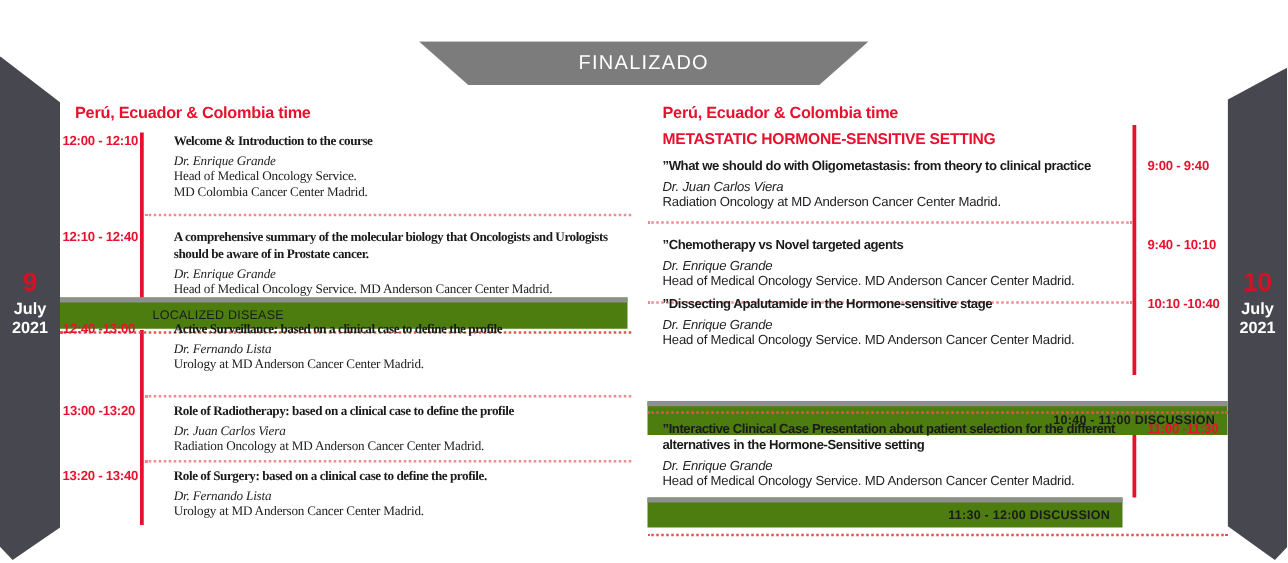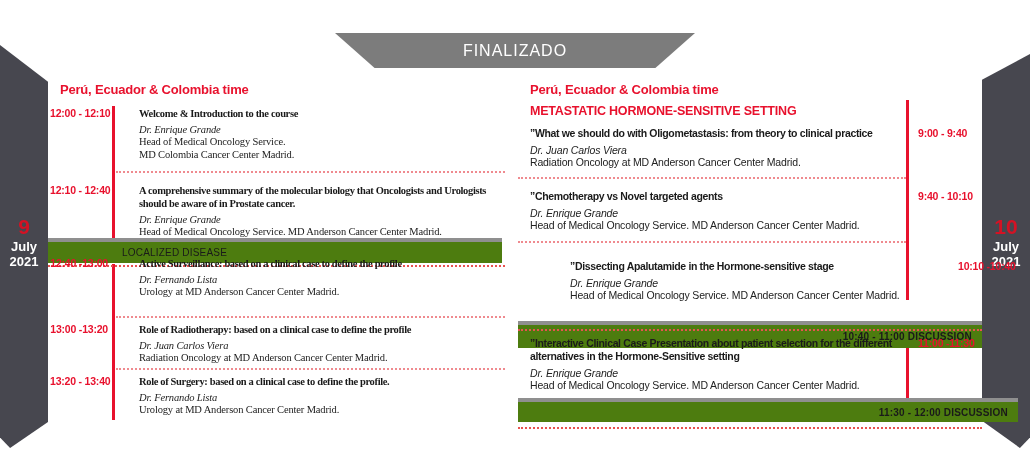--- a/index.html
+++ b/index.html
@@ -153,21 +153,21 @@
   <div class="row rrow" style="top:190px;">
     <div class="content">
       <div class="title oneline">”Chemotherapy vs Novel targeted agents</div>
       <div class="speaker">Dr. Enrique Grande</div>
       <div class="affil">Head of Medical Oncology Service. MD Anderson Cancer Center Madrid.</div>
     </div>
     <div class="time">9:40 - 10:10</div>
   </div>
   <div class="sep" style="left:518px;top:241px;width:388px;"></div>
 
-  <div class="row rrow" style="top:260px;margin-left:40px;">
+  <div class="row rrow" style="top:237px;">
     <div class="content">
       <div class="title oneline">”Dissecting Apalutamide in the Hormone-sensitive stage</div>
       <div class="speaker">Dr. Enrique Grande</div>
       <div class="affil">Head of Medical Oncology Service. MD Anderson Cancer Center Madrid.</div>
     </div>
     <div class="time">10:10 -10:40</div>
   </div>
 
   <div class="band r" style="left:518px;top:300px;width:464px;height:27px;margin-top:21px;">
     <span class="band-label">10:40 - 11:00  DISCUSSION</span>
@@ -176,18 +176,18 @@
 
   <div class="row rrow" style="top:337px;">
     <div class="content">
       <div class="title">”Interactive Clinical Case Presentation about patient selection for the different alternatives in the Hormone-Sensitive setting</div>
       <div class="speaker">Dr. Enrique Grande</div>
       <div class="affil">Head of Medical Oncology Service. MD Anderson Cancer Center Madrid.</div>
     </div>
     <div class="time">11:00 -11:30</div>
   </div>
 
-  <div class="band r" style="left:518px;top:398px;width:500px;height:24px;">
+  <div class="band r" style="left:518px;top:398px;width:380px;height:24px;">
     <span class="band-label">11:30 - 12:00  DISCUSSION</span>
   </div>
   <div class="sep strong" style="left:518px;top:427px;width:464px;"></div>
 
 </div>
 
 </body></html>

